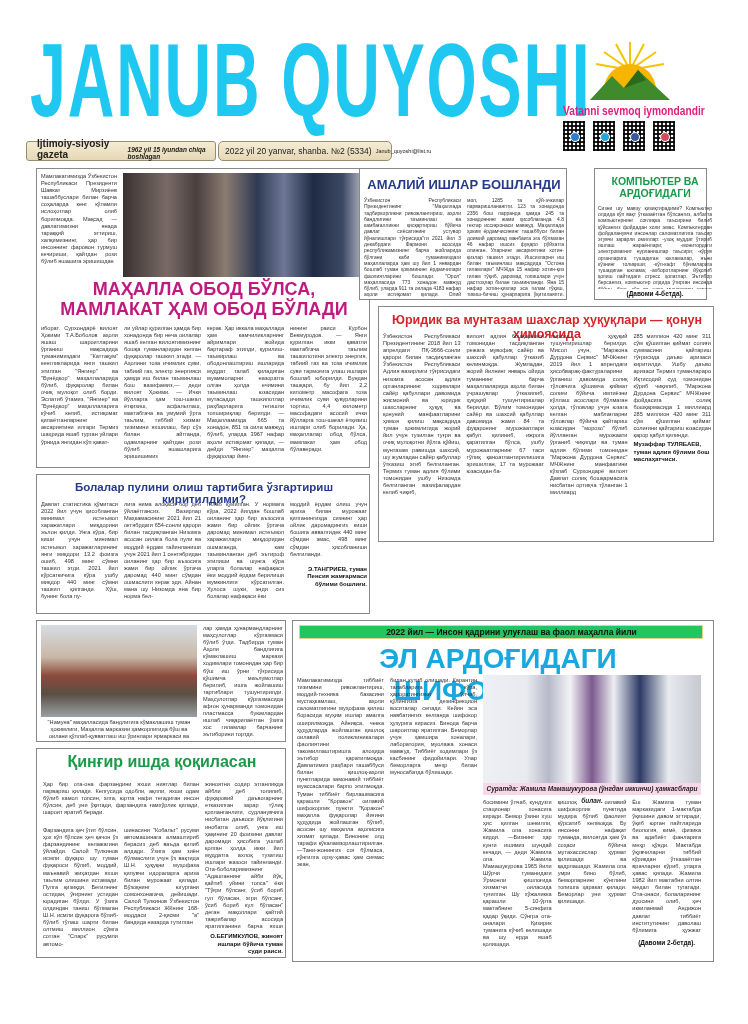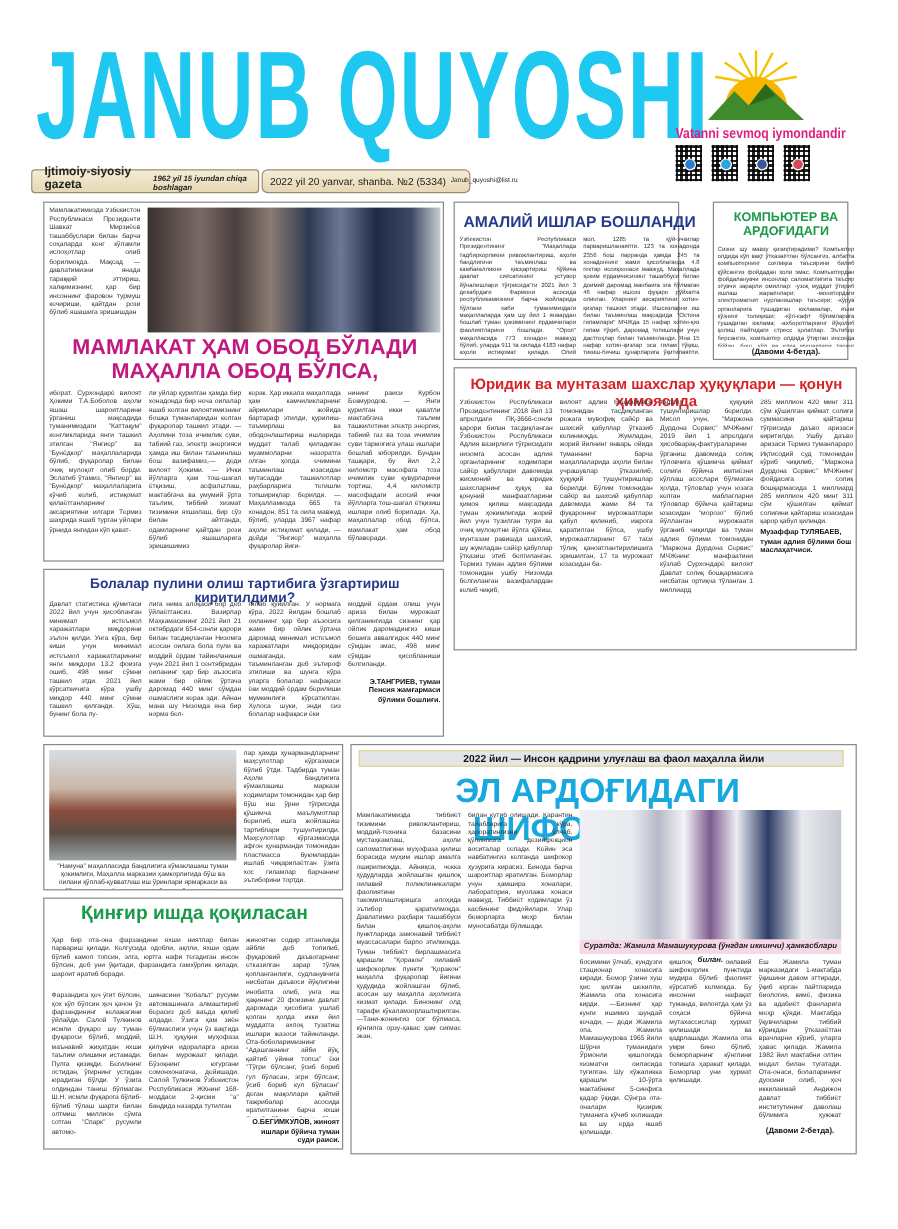--- a/index.html
+++ b/index.html
@@ -30,21 +30,21 @@
   .cols { display: flex; gap: 6px; }
   .cols > div { flex: 1; }
   .photo { background: linear-gradient(135deg, #8b8f96, #c9ccd0 40%, #4b4f57 70%, #6b7078); }
   .h-mag { color: #c0197f; font-weight: 700; text-align: center; }
   .h-navy { color: #263a8c; font-weight: 700; text-align: center; }
   .h-green { color: #1a9b4a; font-weight: 700; text-align: center; }
   .h-red { color: #d8232a; font-weight: 700; text-align: center; }
   .h-cyan { color: #18a8e0; font-weight: 700; text-align: center; }
   .sig { font-weight: 700; text-align: right; font-size: 6px; line-height: 7.5px; color: #111; }
   .cont { font-weight: 700; text-align: center; font-size: 6.5px; color: #111; }
-  .banner { background: #e5e5e5; border: 1px solid #e0d48a; text-align: center; font-weight: 700; font-size: 8.5px; color: #111; padding-left: 21px; }
+  .banner { background: #22c55e; border: 1px solid #e0d48a; text-align: center; font-weight: 700; font-size: 8.5px; color: #111; padding-left: 21px; }
   .caption { background: #f6d8e7; font-style: italic; font-weight: 700; font-size: 6.5px; color: #222; text-align: center; }
 </style>
 </head>
 <body>
 
 <div class="abs mast-title">JANUB QUYOSHI</div>
 
 <svg class="abs sun" viewBox="0 0 100 62">
   <g stroke="#f5c400" stroke-width="2">
     <line x1="50" y1="30" x2="50" y2="2"></line>
@@ -73,32 +73,32 @@
 </div>
 <div class="abs info-right">
   <span>2022 yil 20 yanvar, shanba. №2 (5334)</span>
   <span class="mail">Janub_quyoshi@list.ru</span>
 </div>
 
 <div class="abs box" style="left:36px; top:168px; width:334px; height:300px;">
   <div class="abs txt" style="left:4px; top:4px; width:76px; height:98px; overflow:hidden;">Мамлакатимизда Ўзбекистон Республикаси Президенти Шавкат Мирзиёев ташаббуслари билан барча соҳаларда кенг кўламли ислоҳотлар олиб борилмоқда. Мақсад — давлатимизни янада тараққий эттириш, халқимизнинг, ҳар бир инсоннинг фаровон турмуш кечириши, қайтдан рози бўлиб яшашига эришишдан</div>
   <div class="abs photo" style="left:86px; top:4px; width:244px; height:104px; background: linear-gradient(90deg,#3a3230 0%,#7a6a66 18%,#4a3f3e 30%,#8b7c72 42%,#2f3a52 55%,#6e7896 66%,#1f2a44 78%,#3d4864 90%,#c9cdd3 100%);"></div>
   <div class="abs h-mag" style="left:0; top:110px; width:334px; font-size:18px; line-height:20px;">
+    <div>МАҲАЛЛА ОБОД БЎЛСА,</div>
     <div>МАМЛАКАТ ҲАМ ОБОД БЎЛАДИ</div>
-    <div>МАҲАЛЛА ОБОД БЎЛСА,</div>
   </div>
   <div class="abs cols" style="left:4px; top:156px; width:326px; height:140px; overflow:hidden;">
     <div class="txt">иборат. Сурхондарё вилоят Ҳокими Т.А.Боболов аҳоли яшаш шароитларини ўрганиш мақсадида туманимиздаги "Каттақум" кенгликларида янги ташкил этилган "Янгиер" ва "Бунёдкор" маҳаллаларида бўлиб, фуқаролар билан очиқ мулоқот олиб борди. Эслатиб ўтамиз, "Янгиер" ва "Бунёдкор" маҳаллаларига кўчиб келиб, истиқомат қилаётганларнинг аксариятини илгари Термиз шаҳрида яшаб турган уйлари ўрнида янгидан кўп қават-</div>
     <div class="txt">ли уйлар қурилган ҳамда бир хонадонда бир неча оилалар яшаб келган вилоятимизнинг бошқа туманларидан келган фуқаролар ташкил этади. —Аҳолини тоза ичимлик суви, табиий газ, электр энергияси ҳамда иш билан таъминлаш бош вазифамиз,— деди вилоят Ҳокими. — Ички йўлларга ҳам тош-шағал ётқизиш, асфальтлаш, мактабгача ва умумий ўрта таълим, тиббий хизмат тизимини яхшилаш, бир сўз билан айтганда, одамларнинг қайтдан рози бўлиб яшашларига эришишимиз</div>
     <div class="txt">керак. Ҳар иккала маҳаллада ҳам камчиликларнинг айримлари жойида бартараф этилди, қурилиш-таъмирлаш ва ободонлаштириш ишларида муддат талаб қиладиган муаммоларни назоратга олган ҳолда ечимини таъминлаш юзасидан мутасадди ташкилотлар раҳбарларига тегишли топшириқлар берилди. —Маҳалламизда 665 та хонадон, 851 та оила мавжуд бўлиб, уларда 3967 нафар аҳоли истиқомат қилади, — дейди "Янгиер" маҳалла фуқаролар йиғи-</div>
     <div class="txt">нининг раиси Курбон Бекмуродов. — Янги қурилган икки қаватли мактабгача таълим ташкилотини электр энергия, табиий газ ва тоза ичимлик суви тармоғига улаш ишлари бошлаб юборилди. Бундан ташқари, бу йил 2,2 километр масофага тоза ичимлик суви қувурларини тортиш, 4,4 километр масофадаги асосий ички йўлларга тош-шағал ётқизиш ишлари олиб борилади. Ҳа, маҳаллалар обод бўлса, мамлакат ҳам обод бўлаверади.</div>
   </div>
 </div>
 
-<div class="abs box" style="left:378px; top:168px; width:188px; height:132px;">
+<div class="abs box" style="left:359px; top:168px; width:208px; height:132px;">
   <div class="abs h-navy" style="left:0; top:8px; width:208px; font-size:13px;">АМАЛИЙ ИШЛАР БОШЛАНДИ</div>
   <div class="abs cols" style="left:4px; top:28px; width:200px; height:100px; overflow:hidden;">
     <div class="txt" style="font-size:5px; line-height:6.3px;">Ўзбекистон Республикаси Президентининг "Маҳаллада тадбиркорликни ривожлантириш, аҳоли бандлигини таъминлаш ва камбағалликни қисқартириш бўйича давлат сиёсатининг устувор йўналишлари тўғрисида"ги 2021 йил 3 декабрдаги Фармони асосида республикамизнинг барча жойларида бўлгани каби туманимиздаги маҳаллаларда ҳам шу йил 1 январдан бошлаб туман ҳокимининг ёрдамчилари фаолиятларини бошлади. "Орол" маҳалласида 773 хонадон мавжуд бўлиб, уларда 911 та оилада 4183 нафар аҳоли истиқомат қилади. Олий маълумотли иқтисодчи, тадбиркор йигит Шуҳрат Маманов маҳалла туман ҳокимининг ёрдамчиси лавозимига тайинланган. —Маҳалладаги ижтимоий-иқтисодий ҳолатни хонадонбай ўрганиш натижасида аниқландики, аҳоли 52,3 гектар томорқа ерларидан фойдаланаяпти, — дейди Ш.Маманов. — 432 хонадонда 385 бош йирик шохли қора-</div>
     <div class="txt" style="font-size:5px; line-height:6.3px;">мол, 1285 та қўй-эчкилар парваришланаяпти. 123 та хонадонда 2356 бош паррандa ҳамда 245 та хонадоннинг жами ҳисоблаганда 4.8 гектар иссиқхонаси мавжуд. Маҳаллада ҳоким ёрдамчисининг ташаббуси билан доимий даромад манбаига эга бўлмаган 46 нафар ишсиз фуқаро рўйхатга олинган. Уларнинг аксариятини хотин-қизлар ташкил этади. Ишсизларни иш билан таъминлаш мақсадида "Остона гиламлари" МЧЖда 15 нафар хотин-қиз гилам тўқиб, даромад топишлари учун дастгоҳлар билан таъминланди. Яна 15 нафар хотин-қизлар эса гилам тўқиш, тикиш-бичиш ҳунарларига ўқитилаяпти. Бундан ташқари, 15 та таъминланган оилага иссиқхона қуришда имтиёзли кредит ва субсидиялар ажратиш чоралари кўрилмоқда. Тумандаги бошқа маҳаллаларда ҳам аҳоли бандлигини таъминлаш ва камбағалликни қисқартириш бўйича амалий ишлар уюшқоқлик билан бошлаб юборилди.</div>
   </div>
 </div>
 
 <div class="abs box" style="left:594px; top:168px; width:113px; height:132px;">
   <div class="abs h-green" style="left:0; top:6px; width:120px; font-size:10.5px; line-height:12px;">
     <div>КОМПЬЮТЕР ВА</div>

